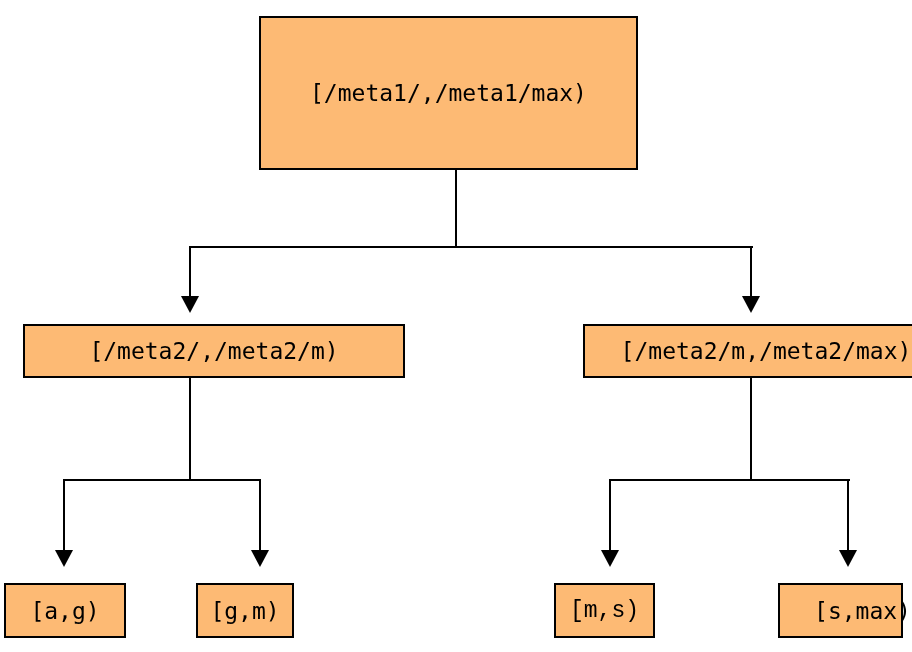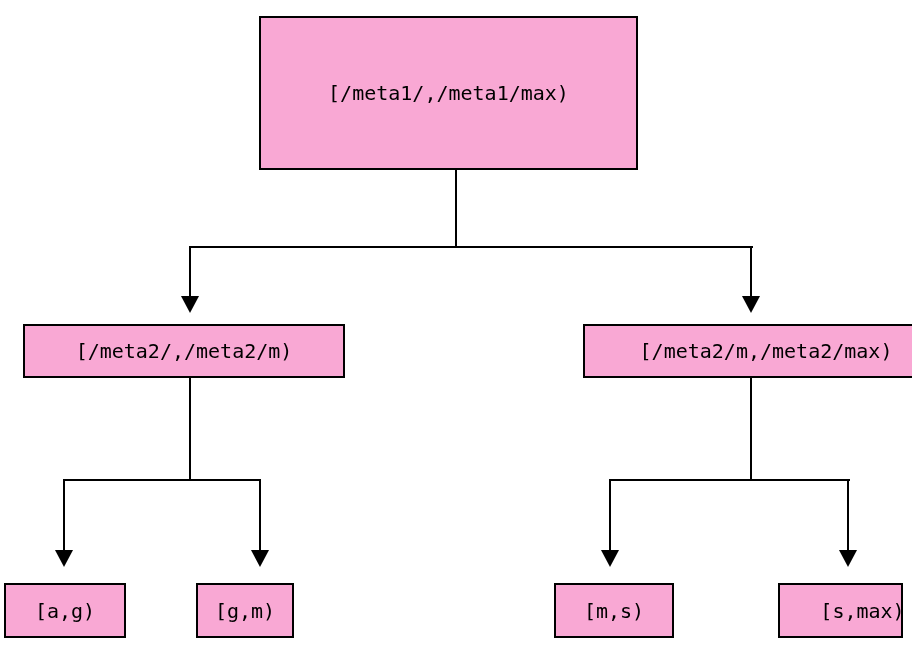--- a/index.html
+++ b/index.html
@@ -12,50 +12,50 @@
     width: 912px;
     height: 652px;
     background: #ffffff;
     font-family: "DejaVu Sans Mono", "Liberation Mono", monospace;
     overflow: hidden;
   }
   .node {
     position: absolute;
     box-sizing: border-box;
     border: 2px solid #000000;
-    background: #f9a8d4;
+    background: #fdba74;
     color: #000000;
     display: flex;
     align-items: center;
     justify-content: center;
-    font-size: 20px;
+    font-size: 23px;
     white-space: nowrap;
   }
   .line {
     position: absolute;
     background: #000000;
   }
   .v-line { width: 2px; }
   .h-line { height: 2px; }
   .arrowhead {
     position: absolute;
     width: 0;
     height: 0;
     border-left: 9px solid transparent;
     border-right: 9px solid transparent;
     border-top: 17px solid #000000;
   }
 
   
   #node-root   { left: 259px; top: 16px;  width: 379px; height: 154px; }
-  #node-midL   { left: 23px;  top: 324px; width: 322px; height: 54px; }
+  #node-midL   { left: 23px;  top: 324px; width: 382px; height: 54px; }
   #node-midR   { left: 583px; top: 324px; width: 366px; height: 54px; }
   #node-leaf1  { left: 4px;   top: 583px; width: 122px; height: 55px; }
   #node-leaf2  { left: 196px; top: 583px; width: 98px;  height: 55px; }
-  #node-leaf3  { left: 554px; top: 583px; width: 120px;  height: 55px; }
+  #node-leaf3  { left: 554px; top: 583px; width: 101px;  height: 55px; font-family: Liberation Mono, monospace; }
   #node-leaf4  { left: 778px; top: 583px; width: 125px; height: 55px; padding-left: 44px; }
 
   
   #stem1   { left: 455px; top: 170px; height: 78px; }
   #bar1    { left: 189px; top: 246px; width: 564px; }
   #drop1L  { left: 189px; top: 246px; height: 51px; }
   #drop1R  { left: 750px; top: 246px; height: 51px; }
   #arrow1L { left: 181px; top: 296px; }
   #arrow1R { left: 742px; top: 296px; }
 

